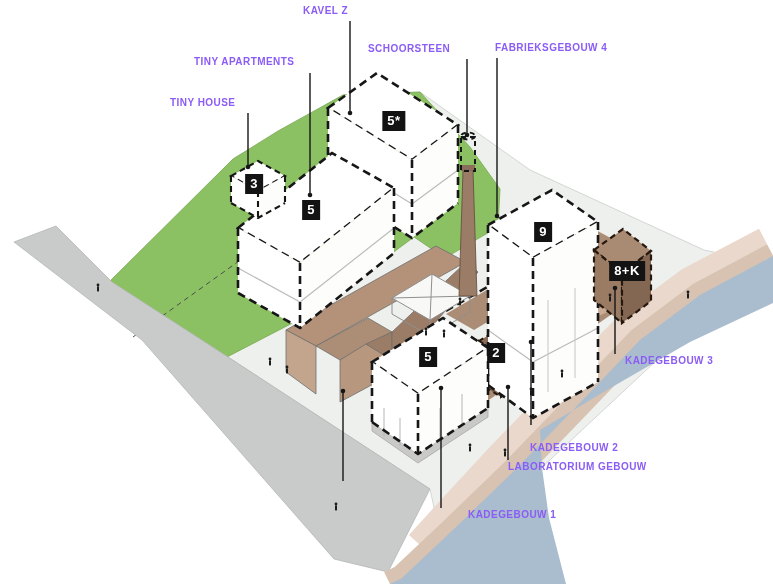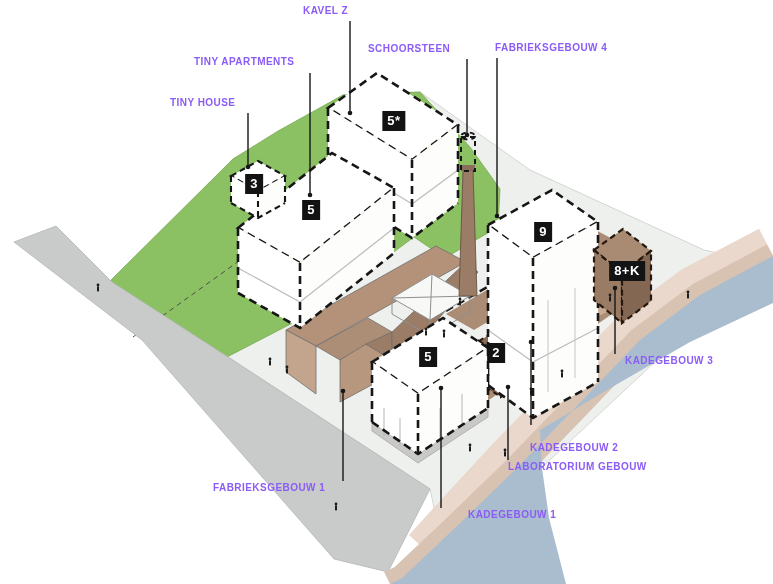--- a/index.html
+++ b/index.html
@@ -268,21 +268,20 @@
 
   <div class="label" style="left:303px;top:6px;">KAVEL Z</div>
   <div class="label" style="left:368px;top:44px;">SCHOORSTEEN</div>
   <div class="label" style="left:495px;top:43px;">FABRIEKSGEBOUW 4</div>
   <div class="label" style="left:194px;top:57px;text-align:center;">TINY APARTMENTS</div>
   <div class="label" style="left:170px;top:98px;">TINY HOUSE</div>
   <div class="label" style="left:615px;top:356px;margin-left:10px;">KADEGEBOUW 3</div>
   <div class="label" style="left:530px;top:427px;margin-top:16px;">KADEGEBOUW 2</div>
   <div class="label" style="left:508px;top:462px;">LABORATORIUM GEBOUW</div>
   <div class="label" style="left:440px;top:510px;margin-left:28px;">KADEGEBOUW 1</div>
-  <div class="label" style="left:213px;top:483px;">FABRIEKSGEBOUW 1</div>
 
   <div class="badge" style="left:254px;top:184px;">3</div>
   <div class="badge" style="left:311px;top:210px;">5</div>
   <div class="badge" style="left:394px;top:121px;">5*</div>
   <div class="badge" style="left:543px;top:232px;">9</div>
   <div class="badge" style="left:627px;top:271px;">8+K</div>
   <div class="badge" style="left:496px;top:353px;">2</div>
   <div class="badge" style="left:428px;top:357px;">5</div>
 
 </div>

